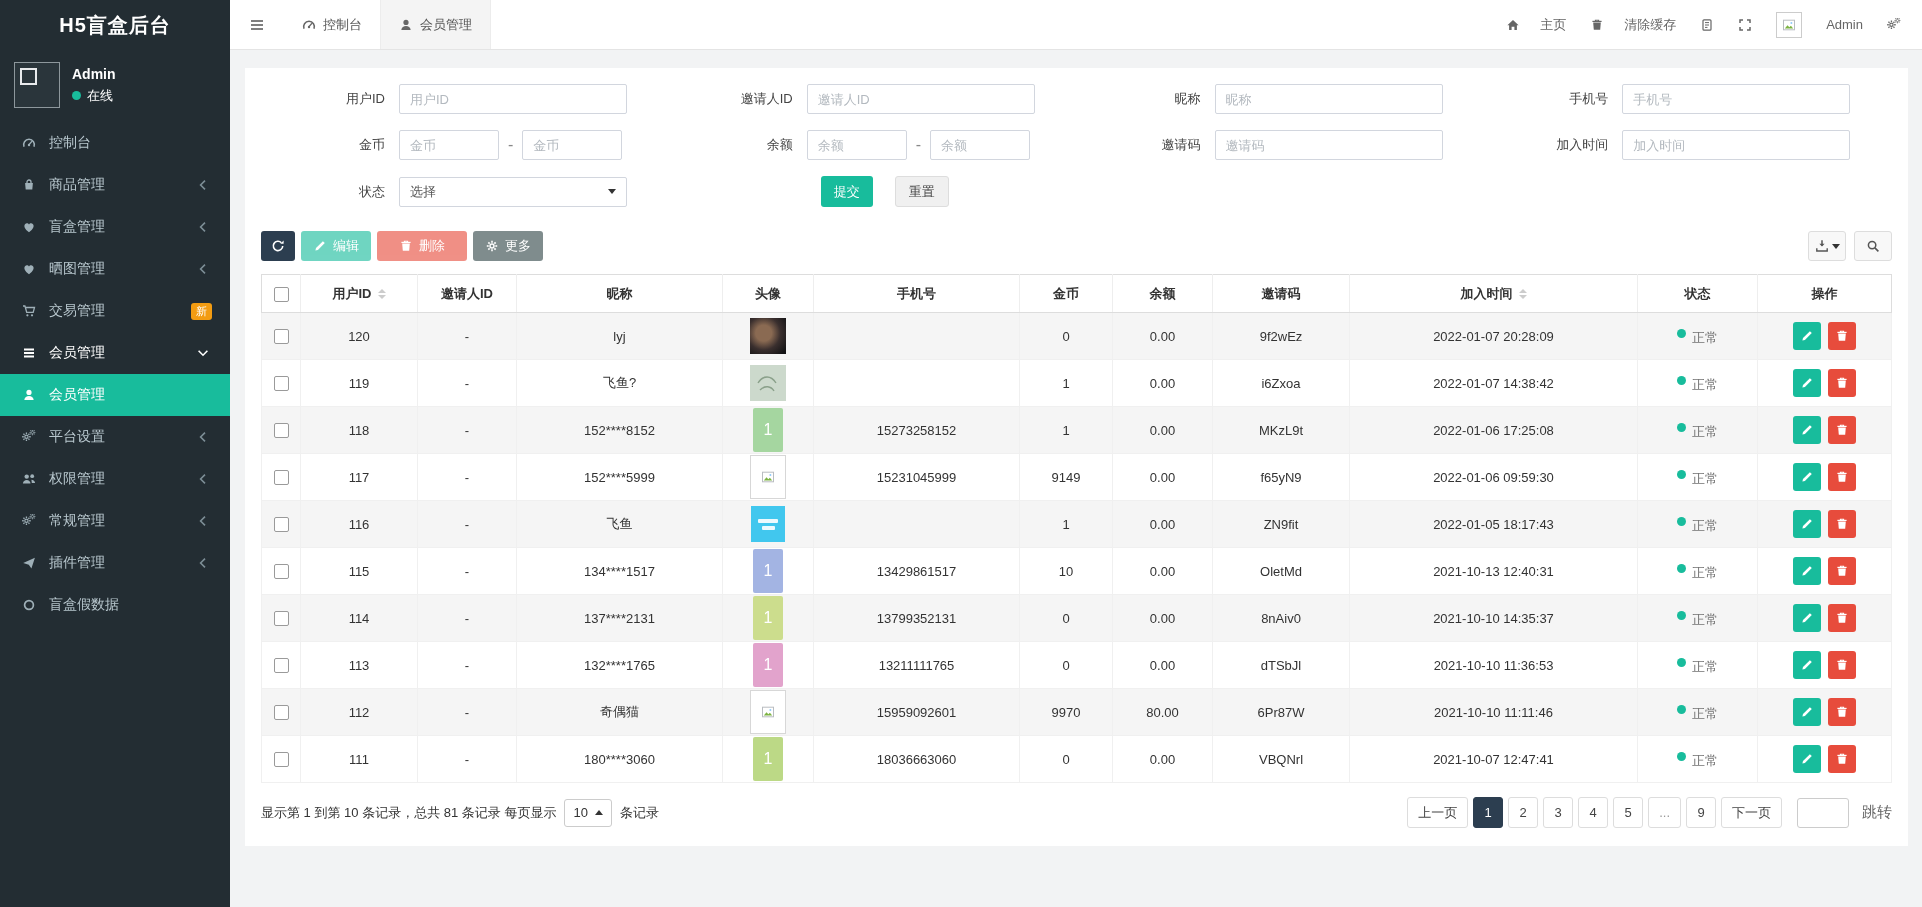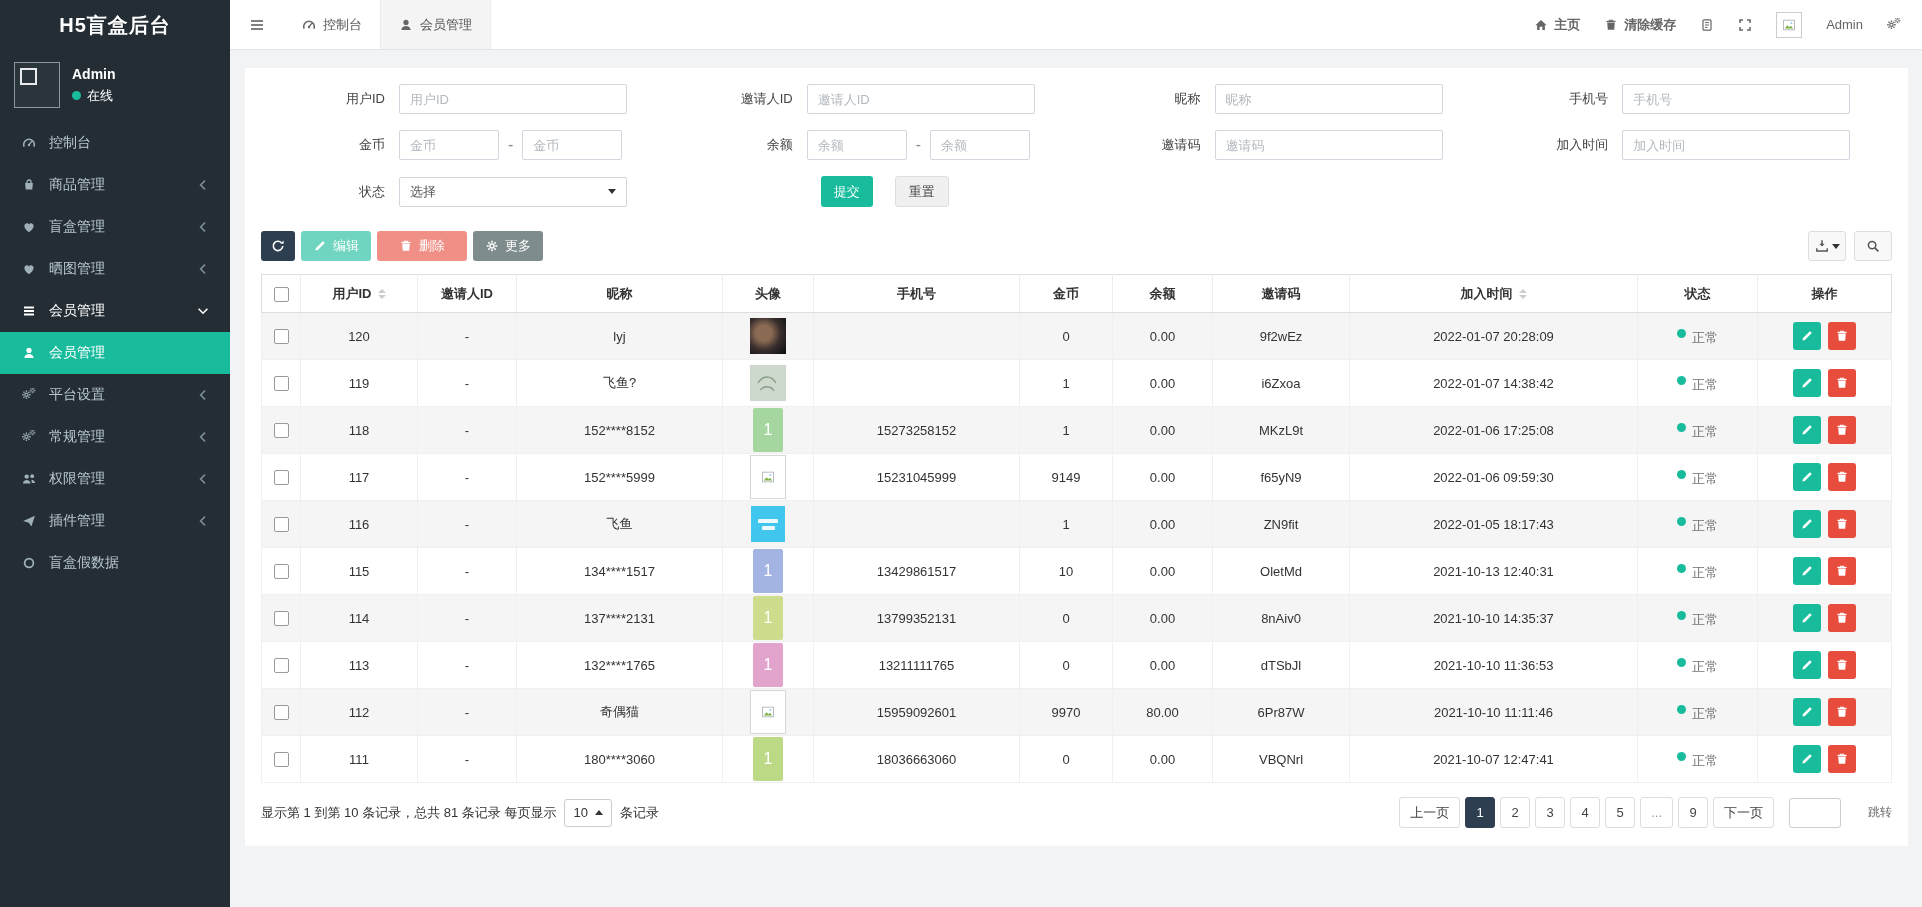--- a/index.html
+++ b/index.html
@@ -40,21 +40,21 @@
   
   .main { flex:1; display:flex; flex-direction:column; height:100%; background:#f2f3f4; }
   .navbar { height:50px; background:#fff; border-bottom:1px solid #e4e4e4; display:flex; align-items:center; }
   .nav-burger { padding:0 20px; color:#555; cursor:pointer; height:100%; display:flex; align-items:center; }
   .nav-tab { height:100%; display:flex; align-items:center; gap:7px; padding:0 18px;
     font-size:13px; color:#555; cursor:pointer; }
   .nav-tab .icon { color:#666; }
   .nav-tab.active { background:#f4f4f4; border-left:1px solid #ececec; border-right:1px solid #ececec; }
   .nav-spacer { flex:1; }
   .nav-right { display:flex; align-items:center; gap:24px; padding-right:22px; font-size:13px; color:#666; }
-  .nav-link { display:flex; align-items:center; gap:6px; cursor:pointer; color:#666;font-weight:bold; }
+  .nav-link { display:flex; align-items:center; gap:20px; cursor:pointer; color:#666; }
   .nav-icon-btn { cursor:pointer; color:#666; display:flex; }
   .nav-avatar { width:26px; height:26px; border:1px solid #ccc; background:#fff;
     display:flex; align-items:center; justify-content:center; cursor:pointer; }
 
   
   .content { flex:1; position:relative; }
   .card { background:#fff; margin:18px 15px 0; height:778px; padding:16px 16px 0; overflow:hidden; }
 
   
   .fgrid { display:grid; grid-template-columns:repeat(4,1fr); row-gap:16px; }
@@ -120,21 +120,21 @@
   
   .tfooter { display:flex; align-items:center; margin-top:14px; font-size:13px; color:#333; }
   .pp-select { display:inline-flex; align-items:center; gap:7px; border:1px solid #ccc; border-radius:3px;
     height:28px; padding:0 8px; margin:0 8px; cursor:pointer; background:#fff; }
   .pager { margin-left:auto; display:flex; align-items:center; gap:5px; }
   .page-btn { min-width:30px; height:31px; padding:0 10px; display:inline-flex; align-items:center; justify-content:center;
     border:1px solid #ddd; border-radius:3px; background:#fff; color:#444; font-size:13px; cursor:pointer; }
   .page-btn.active { background:#2c3e50; border-color:#2c3e50; color:#fff; }
   .page-btn.ellipsis { border-color:#ddd; color:#999; cursor:default; }
   .jump-input { width:52px; height:30px; border:1px solid #ccc; border-radius:3px; margin-left:10px; outline:none; padding:0 6px; }
-  .jump-link { color:#666; font-size:12px; margin-left:22px; cursor:pointer; }
+  .jump-link { color:#666; font-size:15px; margin-left:8px; cursor:pointer; }
 </style>
 </head>
 <body>
 
 <div class="app">
 
   <aside class="sidebar">
     <div class="brand">H5盲盒后台</div>
     <div class="user-panel">
       <div class="user-avatar">
@@ -191,20 +191,31 @@
             <svg width="14" height="14" viewBox="0 0 14 14" fill="none">
               <path d="M7 12.2C2.6 9 1.6 6 3 4.2 4.3 2.6 6.3 3 7 4.6 7.7 3 9.7 2.6 11 4.2c1.4 1.8.4 4.8-4 8z" fill="currentColor"></path>
             </svg>
           </span>
           <span>晒图管理</span>
           <span class="tail icon">
             <svg width="14" height="14" viewBox="0 0 14 14" fill="none">
               <path d="M9 2.6L4.6 7 9 11.4" stroke="currentColor" stroke-width="1.6"></path>
             </svg>
           </span>
+        </div>
+        <div class="menu-item">
+          <span class="icon">
+            <svg width="14" height="14" viewBox="0 0 14 14" fill="none">
+              <path d="M1 2h1.9l.5 1.5h9.1l-1.3 4.9H4.7L3.4 3.5" stroke="currentColor" stroke-width="1.3"></path>
+              <circle cx="5.4" cy="11.3" r="1.1" fill="currentColor"></circle>
+              <circle cx="10" cy="11.3" r="1.1" fill="currentColor"></circle>
+            </svg>
+          </span>
+          <span>交易管理</span>
+          <span class="badge-new">新</span>
         </div>
         <div class="menu-item expanded">
           <span class="icon">
             <svg width="14" height="14" viewBox="0 0 14 14" fill="none">
               <path d="M2 3.5h10M2 7h10M2 10.5h10" stroke="currentColor" stroke-width="2.2"></path>
             </svg>
           </span>
           <span>会员管理</span>
           <span class="tail icon">
             <svg width="14" height="14" viewBox="0 0 14 14" fill="none">
@@ -251,20 +262,36 @@
           <span>平台设置</span>
           <span class="tail icon">
             <svg width="14" height="14" viewBox="0 0 14 14" fill="none">
               <path d="M9 2.6L4.6 7 9 11.4" stroke="currentColor" stroke-width="1.6"></path>
             </svg>
           </span>
         </div>
         <div class="menu-item">
           <span class="icon">
             <svg width="14" height="14" viewBox="0 0 14 14" fill="none">
+              <circle cx="4.7" cy="4.6" r="2.2" fill="currentColor"></circle>
+              <path d="M.9 11.6c.2-2.4 1.8-3.6 3.8-3.6s3.6 1.2 3.8 3.6z" fill="currentColor"></path>
+              <circle cx="10.2" cy="4.2" r="1.9" fill="currentColor"></circle>
+              <path d="M9.4 7.7c2.1.1 3.5 1.4 3.7 3.4H9.8z" fill="currentColor"></path>
+            </svg>
+          </span>
+          <span>权限管理</span>
+          <span class="tail icon">
+            <svg width="14" height="14" viewBox="0 0 14 14" fill="none">
+              <path d="M9 2.6L4.6 7 9 11.4" stroke="currentColor" stroke-width="1.6"></path>
+            </svg>
+          </span>
+        </div>
+        <div class="menu-item">
+          <span class="icon">
+            <svg width="14" height="14" viewBox="0 0 14 14" fill="none">
               <g transform="translate(-1.3,1) scale(.82)">
                 <line x1="10.3" y1="7" x2="12.2" y2="7" stroke="currentColor" stroke-width="1.6"></line>
                 <line x1="9.333452377915606" y1="9.333452377915606" x2="10.676955262170047" y2="10.676955262170047" stroke="currentColor" stroke-width="1.6"></line>
                 <line x1="7" y1="10.3" x2="7" y2="12.2" stroke="currentColor" stroke-width="1.6"></line>
                 <line x1="4.666547622084393" y1="9.333452377915606" x2="3.323044737829953" y2="10.676955262170047" stroke="currentColor" stroke-width="1.6"></line>
                 <line x1="3.7" y1="7" x2="1.7999999999999998" y2="7.000000000000001" stroke="currentColor" stroke-width="1.6"></line>
                 <line x1="4.666547622084392" y1="4.666547622084393" x2="3.323044737829952" y2="3.323044737829953" stroke="currentColor" stroke-width="1.6"></line>
                 <line x1="6.999999999999999" y1="3.7" x2="6.999999999999999" y2="1.7999999999999998" stroke="currentColor" stroke-width="1.6"></line>
                 <line x1="9.333452377915606" y1="4.666547622084392" x2="10.676955262170047" y2="3.323044737829952" stroke="currentColor" stroke-width="1.6"></line>
                 <circle cx="7" cy="7" r="2" stroke="currentColor" stroke-width="1.4"></circle>
@@ -276,36 +303,20 @@
                 <line x1="4.666547622084393" y1="9.333452377915606" x2="3.323044737829953" y2="10.676955262170047" stroke="currentColor" stroke-width="2"></line>
                 <line x1="3.7" y1="7" x2="1.7999999999999998" y2="7.000000000000001" stroke="currentColor" stroke-width="2"></line>
                 <line x1="4.666547622084392" y1="4.666547622084393" x2="3.323044737829952" y2="3.323044737829953" stroke="currentColor" stroke-width="2"></line>
                 <line x1="6.999999999999999" y1="3.7" x2="6.999999999999999" y2="1.7999999999999998" stroke="currentColor" stroke-width="2"></line>
                 <line x1="9.333452377915606" y1="4.666547622084392" x2="10.676955262170047" y2="3.323044737829952" stroke="currentColor" stroke-width="2"></line>
                 <circle cx="7" cy="7" r="2" stroke="currentColor" stroke-width="1.4"></circle>
               </g>
             </svg>
           </span>
           <span>常规管理</span>
-          <span class="tail icon">
-            <svg width="14" height="14" viewBox="0 0 14 14" fill="none">
-              <path d="M9 2.6L4.6 7 9 11.4" stroke="currentColor" stroke-width="1.6"></path>
-            </svg>
-          </span>
-        </div>
-        <div class="menu-item">
-          <span class="icon">
-            <svg width="14" height="14" viewBox="0 0 14 14" fill="none">
-              <circle cx="4.7" cy="4.6" r="2.2" fill="currentColor"></circle>
-              <path d="M.9 11.6c.2-2.4 1.8-3.6 3.8-3.6s3.6 1.2 3.8 3.6z" fill="currentColor"></path>
-              <circle cx="10.2" cy="4.2" r="1.9" fill="currentColor"></circle>
-              <path d="M9.4 7.7c2.1.1 3.5 1.4 3.7 3.4H9.8z" fill="currentColor"></path>
-            </svg>
-          </span>
-          <span>权限管理</span>
           <span class="tail icon">
             <svg width="14" height="14" viewBox="0 0 14 14" fill="none">
               <path d="M9 2.6L4.6 7 9 11.4" stroke="currentColor" stroke-width="1.6"></path>
             </svg>
           </span>
         </div>
         <div class="menu-item">
           <span class="icon">
             <svg width="14" height="14" viewBox="0 0 14 14" fill="none">
               <path d="M1.2 6.9L12.9 1.7 9.4 12.6 6.8 8.7 1.2 6.9z" fill="currentColor"></path>

